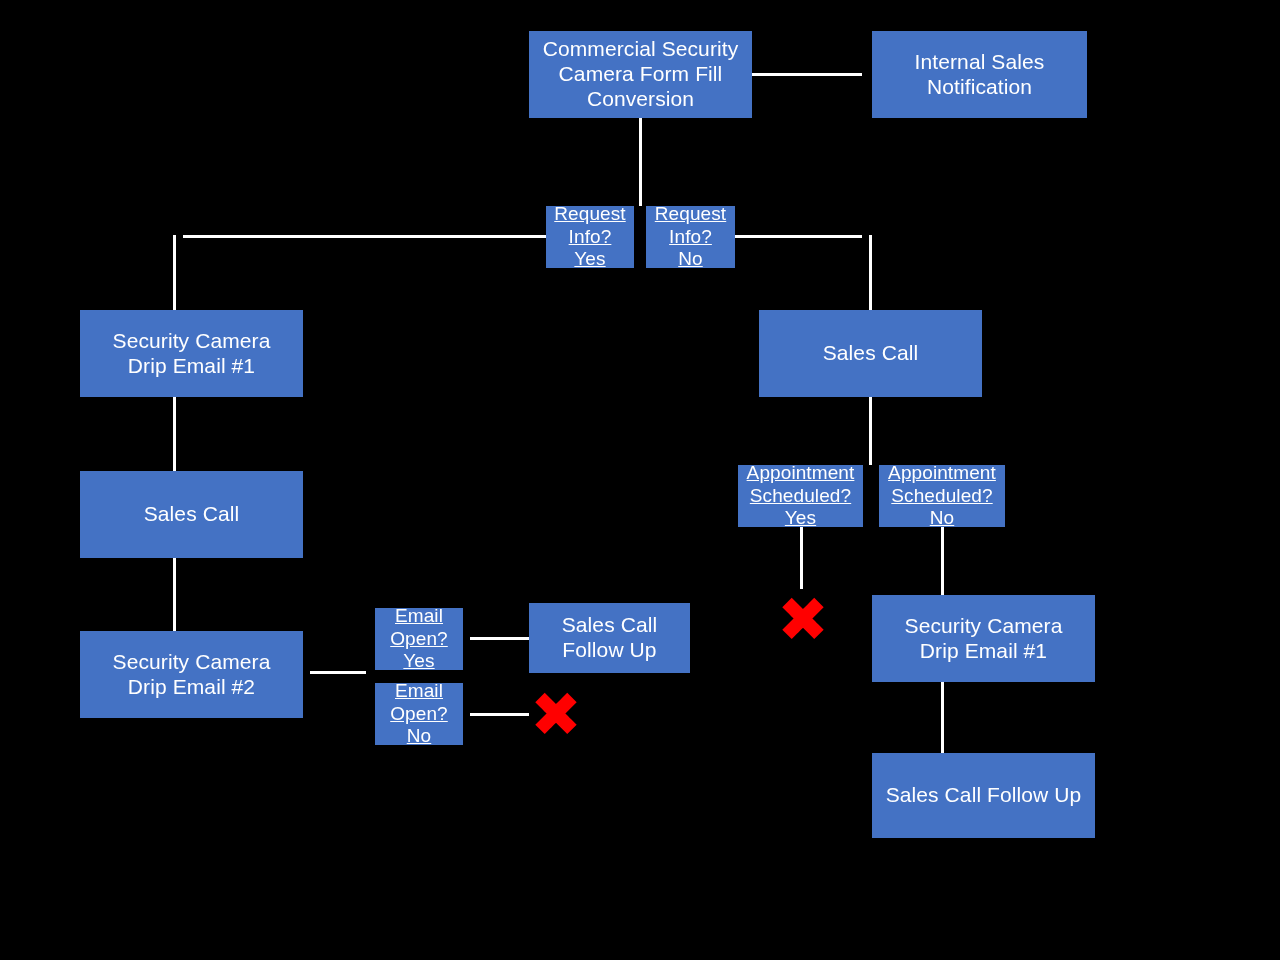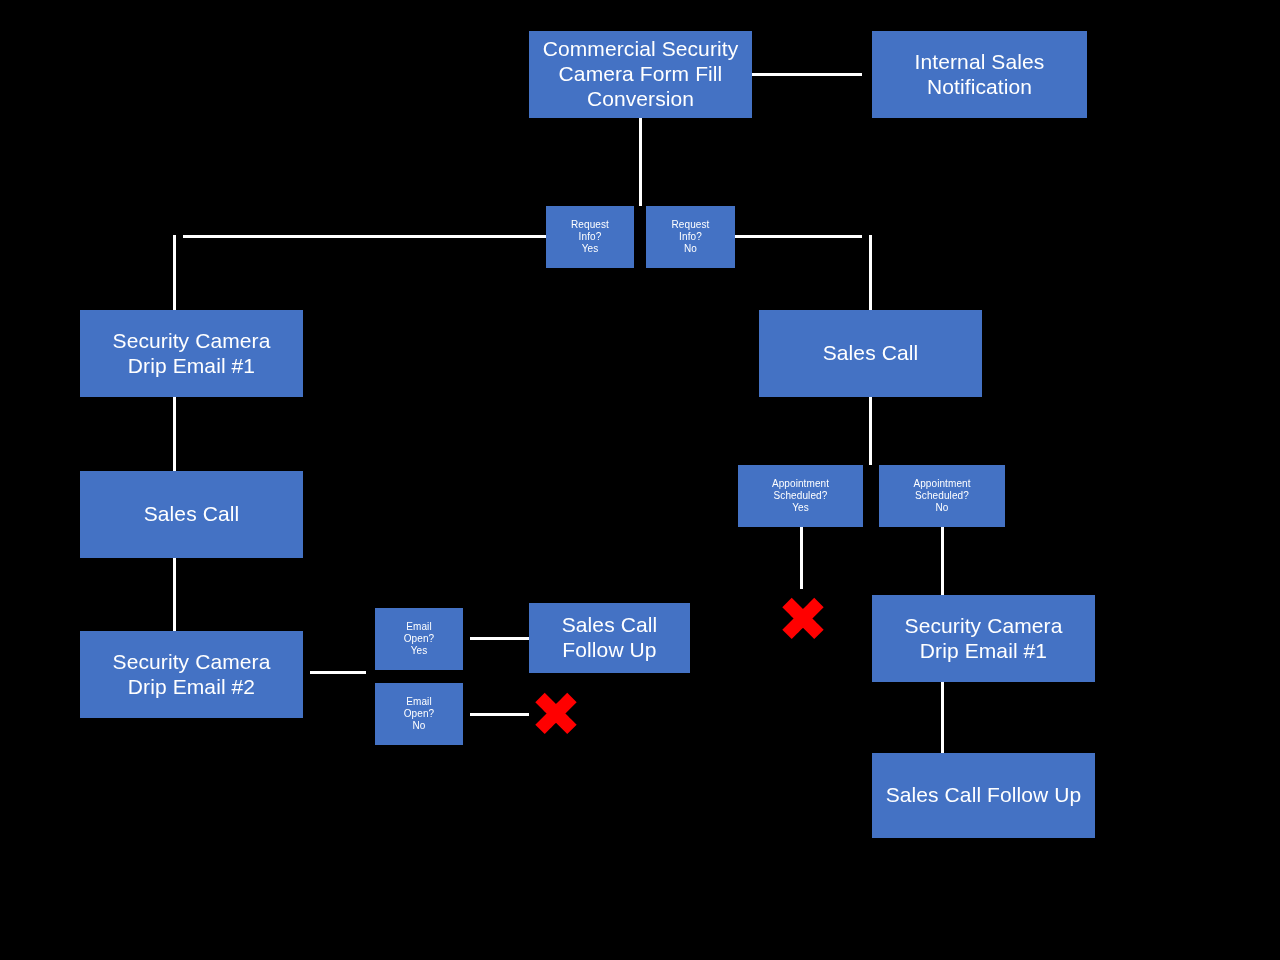--- a/index.html
+++ b/index.html
@@ -24,21 +24,21 @@
     align-items: center;
     justify-content: center;
     text-align: center;
     line-height: 1.18;
     box-sizing: border-box;
     padding: 2px 6px;
     white-space: pre-line;
     letter-spacing: 0.1px;
   }
   .node.big   { font-size: 21px; }
-  .node.small { font-size: 10px; }
+  .node.small { font-size: 19px; text-decoration: underline; }
   .conn {
     position: absolute;
     background: #FFFFFF;
   }
   .conn.h { height: 3px; }
   .conn.v { width: 3px; }
   .xmark {
     position: absolute;
     color: #FF0000;
     font-size: 62px;

